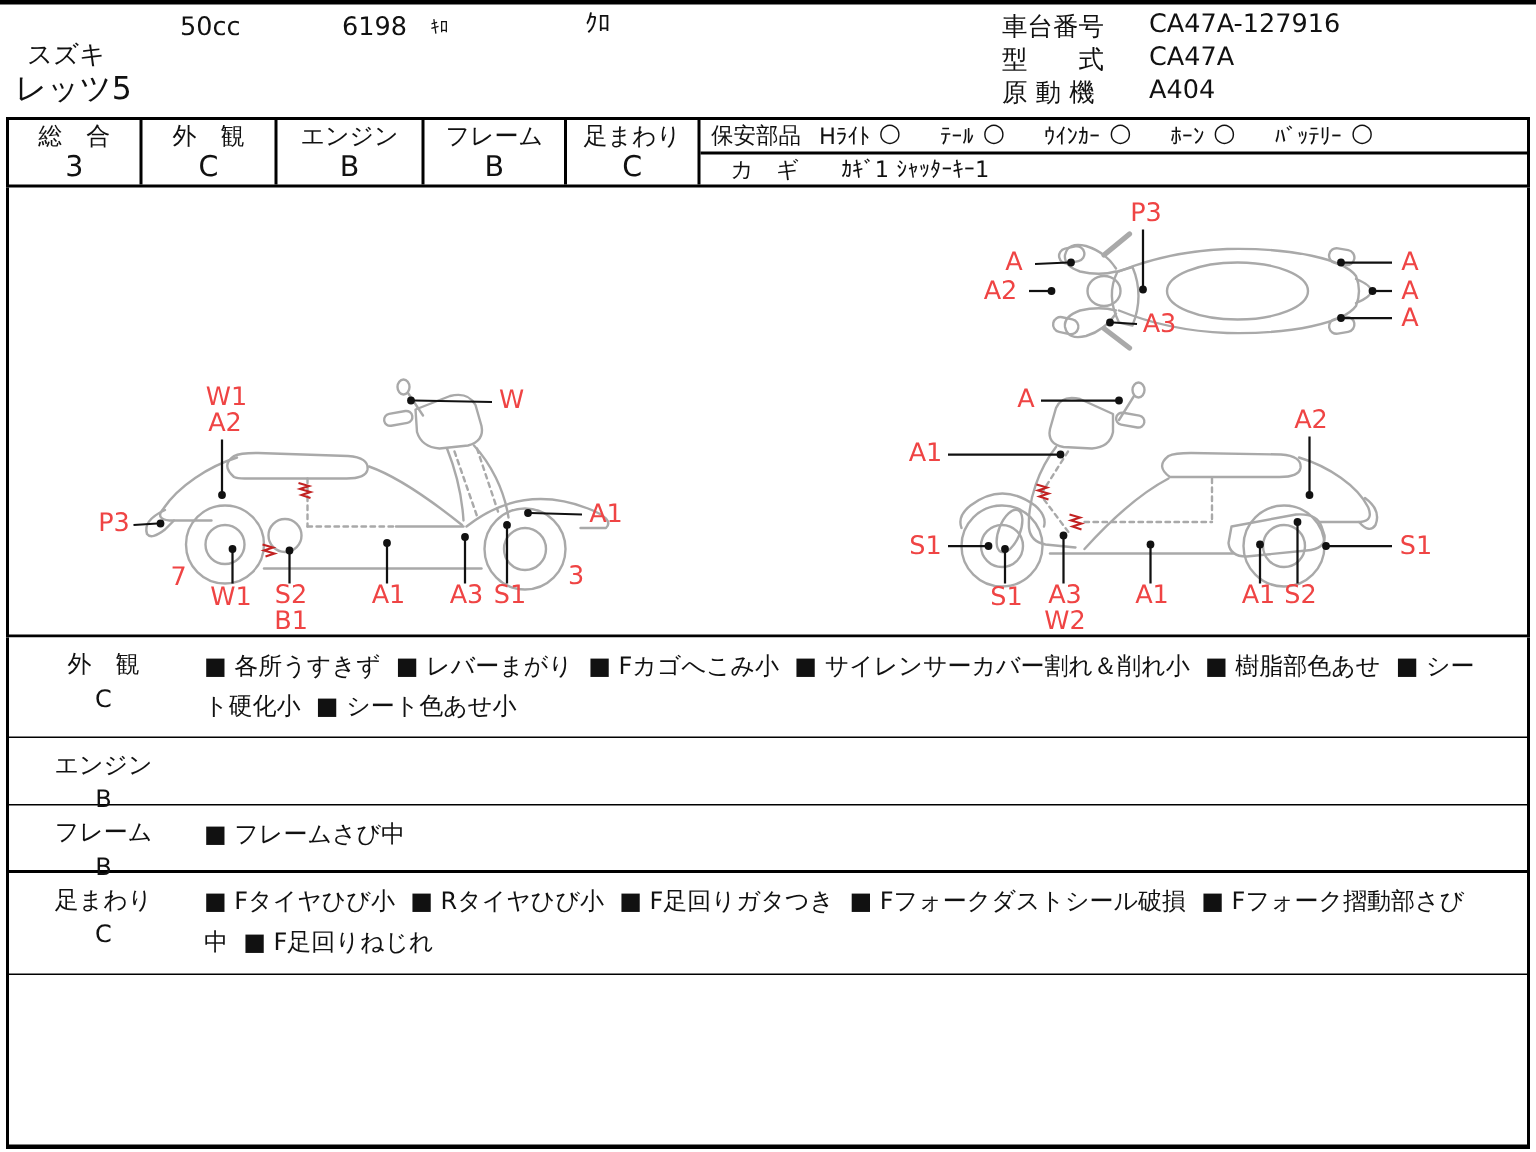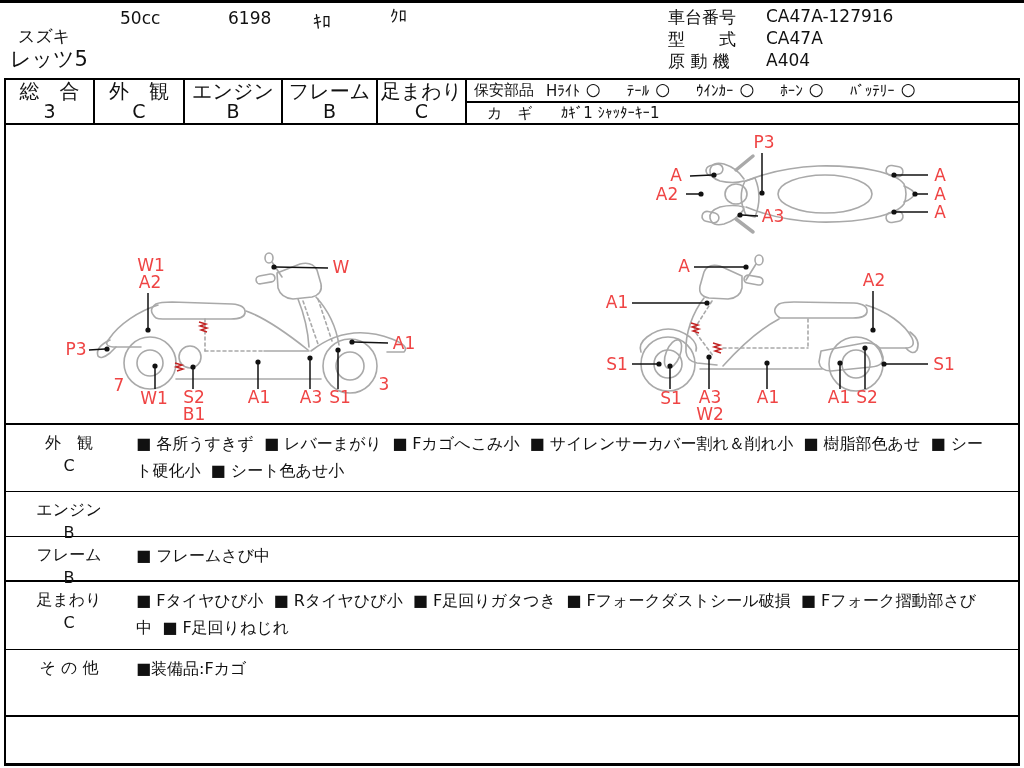--- a/index.html
+++ b/index.html
@@ -1,28 +1,28 @@
 <!DOCTYPE html>
 <html><head>
 <meta charset="utf-8">
 <style>
   html,body{margin:0;padding:0;background:#fff;}
   .page{position:relative;width:1024px;height:768px;background:#fff;color:#111;
         font-family:"DejaVu Sans",sans-serif;overflow:hidden;}
   .topline{position:absolute;left:0;top:0;width:1024px;height:3px;background:#000;}
   .abs{position:absolute;white-space:nowrap;}
   .h-txt{font-size:17px;}
-  .h-small{font-size:18px;margin-left:26px;}
+  .h-small{font-size:12px;}
   .model{font-size:21px;}
   
   .ratings{position:absolute;left:4px;top:78px;width:1016px;height:47px;
            border:2px solid #000;box-sizing:border-box;display:flex;}
   .rcell{border-right:2px solid #000;box-sizing:border-box;display:flex;flex-direction:column;
          align-items:center;justify-content:center;}
-  .rcell .rlabel{font-size:20px;line-height:20px;}
+  .rcell .rlabel{font-size:16px;line-height:20px;}
   .rcell .rgrade{font-size:19px;line-height:21px;}
   .safety{flex:1;border-right:none;display:flex;flex-direction:column;align-items:stretch;justify-content:flex-start;}
   .safety-row1{height:23px;border-bottom:2px solid #000;box-sizing:border-box;display:flex;align-items:center;
                padding-left:7px;font-size:15px;}
   .safety-row2{height:20px;display:flex;align-items:center;padding-left:20px;font-size:15px;}
   .sp-items{display:flex;margin-left:12px;gap:26px;align-items:center;}
   .sp-item{display:flex;align-items:flex-start;gap:6px;}
   .sp-circle{font-size:17px;font-weight:600;line-height:14px;}
   .key-value{margin-left:28px;}
   
@@ -309,22 +309,15 @@
       </div>
       <div class="cond-items">■ フレームさび中</div>
     </div>
     <div class="cond-row bb1" style="height:68px">
       <div class="cond-label">
         <span>足まわり</span>
         <span>C</span>
       </div>
       <div class="cond-items">■ Fタイヤひび小  ■ Rタイヤひび小  ■ F足回りガタつき  ■ Fフォークダストシール破損  ■ Fフォーク摺動部さび中  ■ F足回りねじれ</div>
     </div>
-    <div class="cond-row bb2" style="height:67px">
-      <div class="cond-label">
-        <span>そ の 他</span>
-        <span></span>
-      </div>
-      <div class="cond-items">■装備品:Fカゴ</div>
-    </div>
     <div class="cond-row" style="height:44px"></div>
   </div>
 </div>
 
 </body></html>

